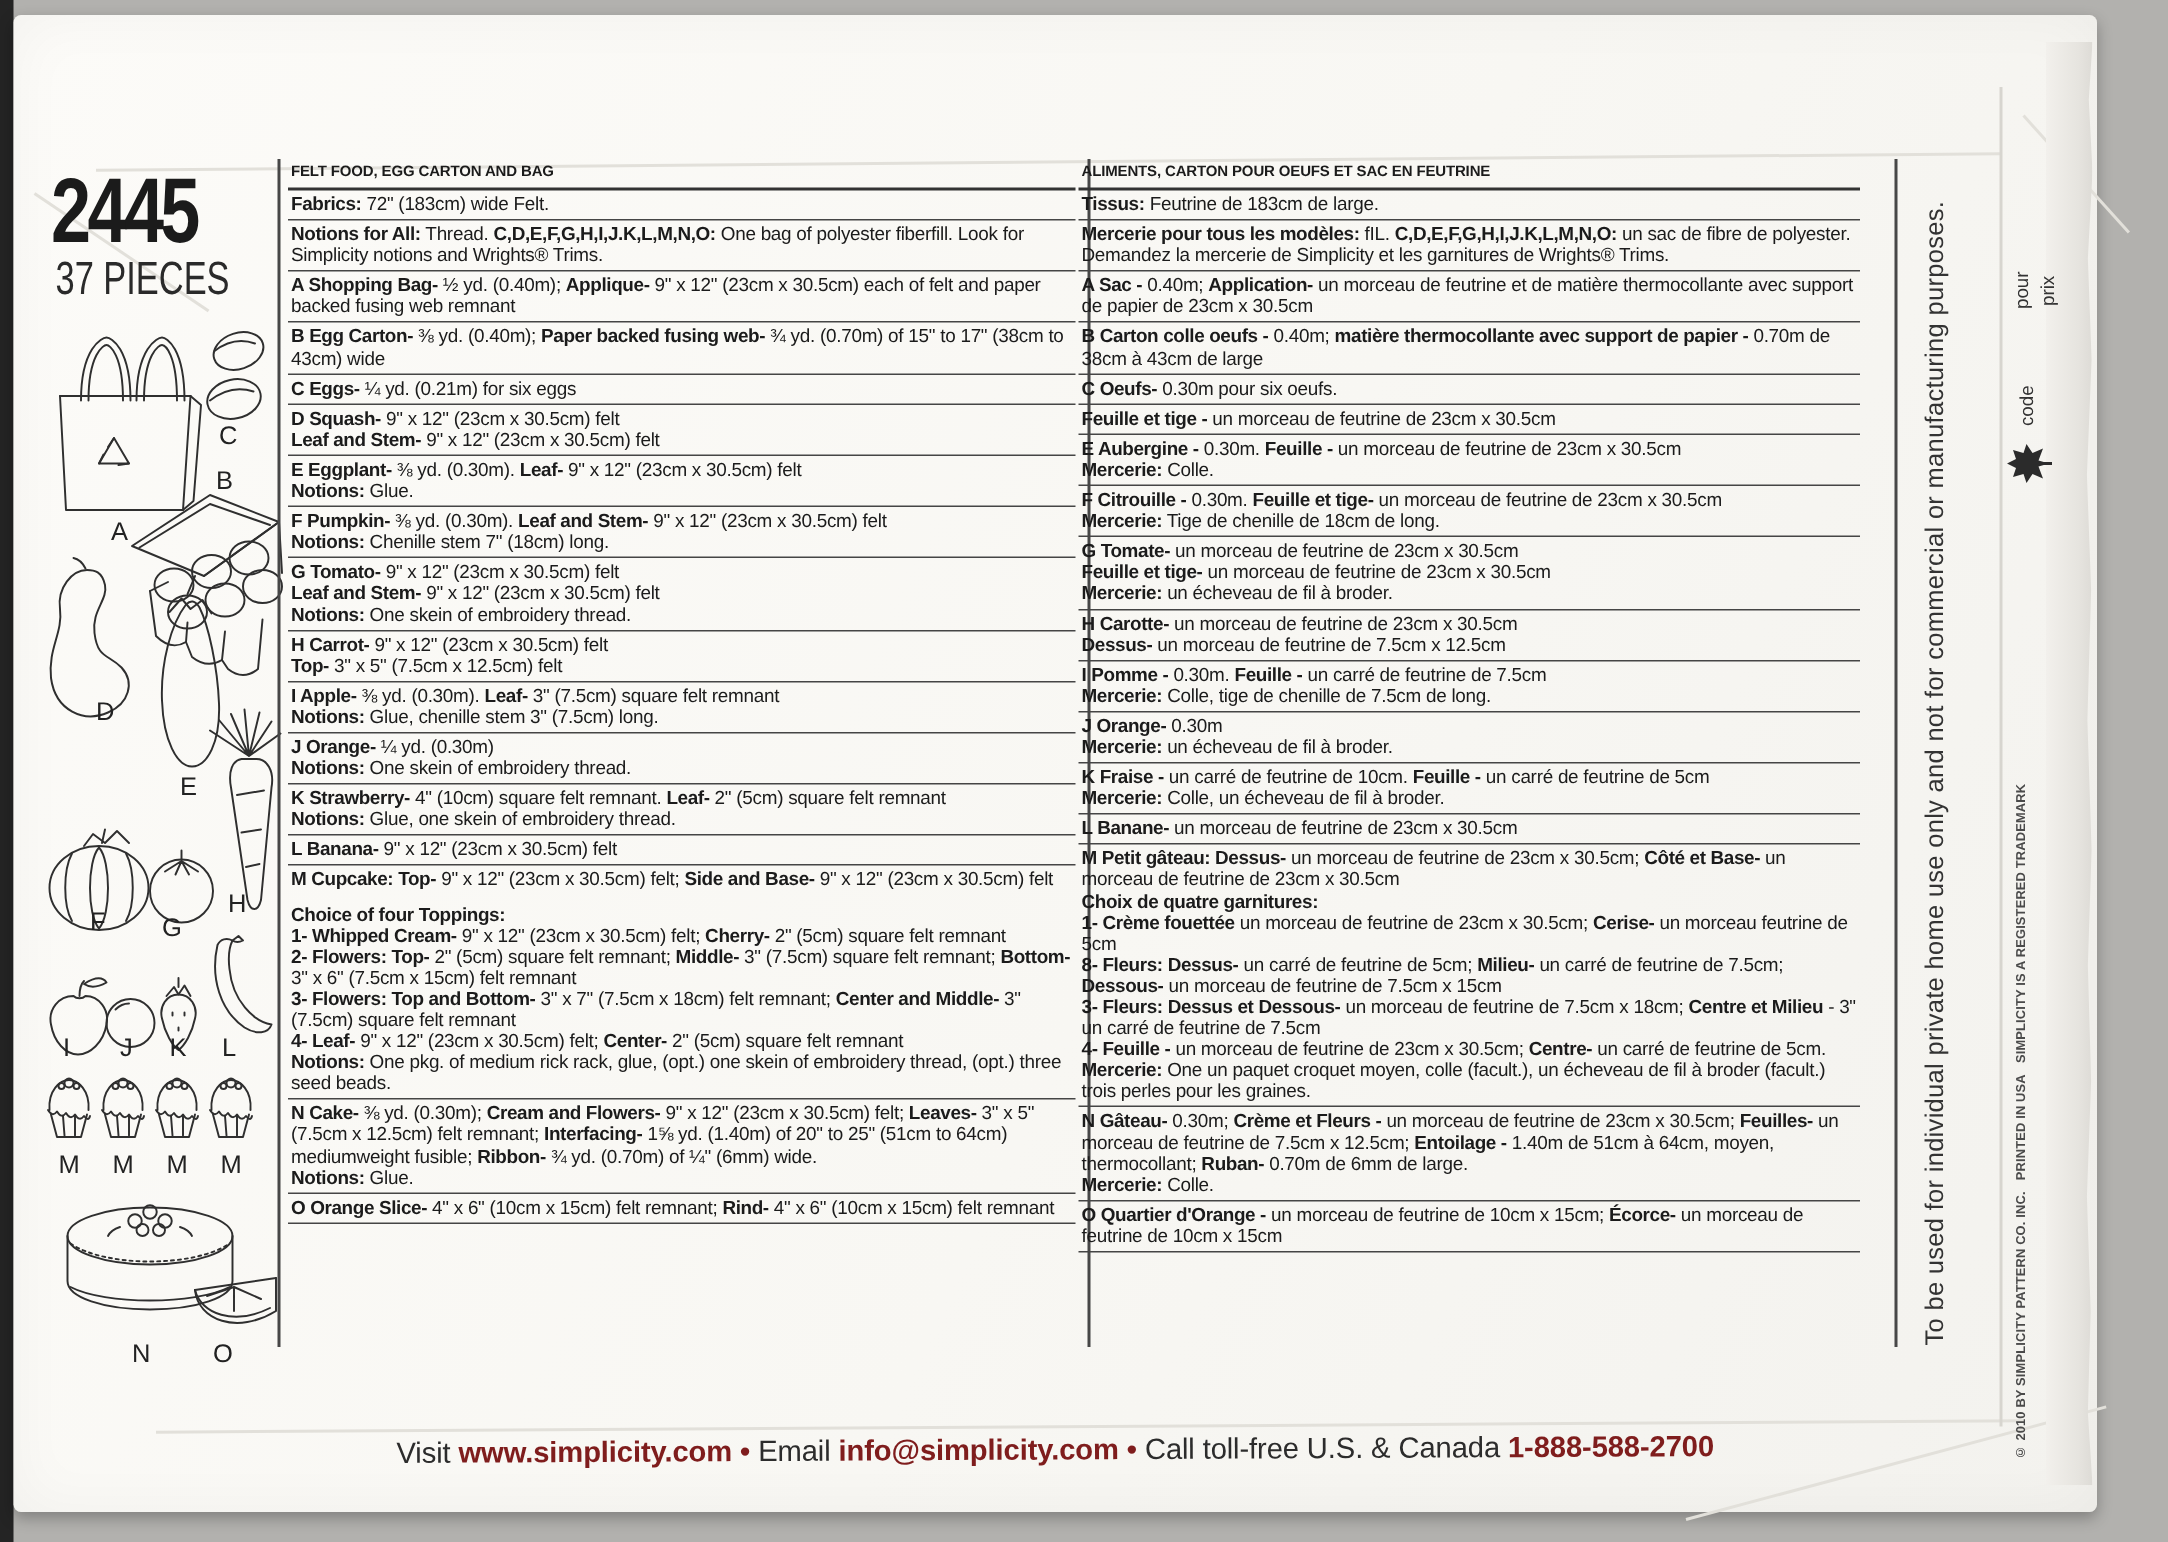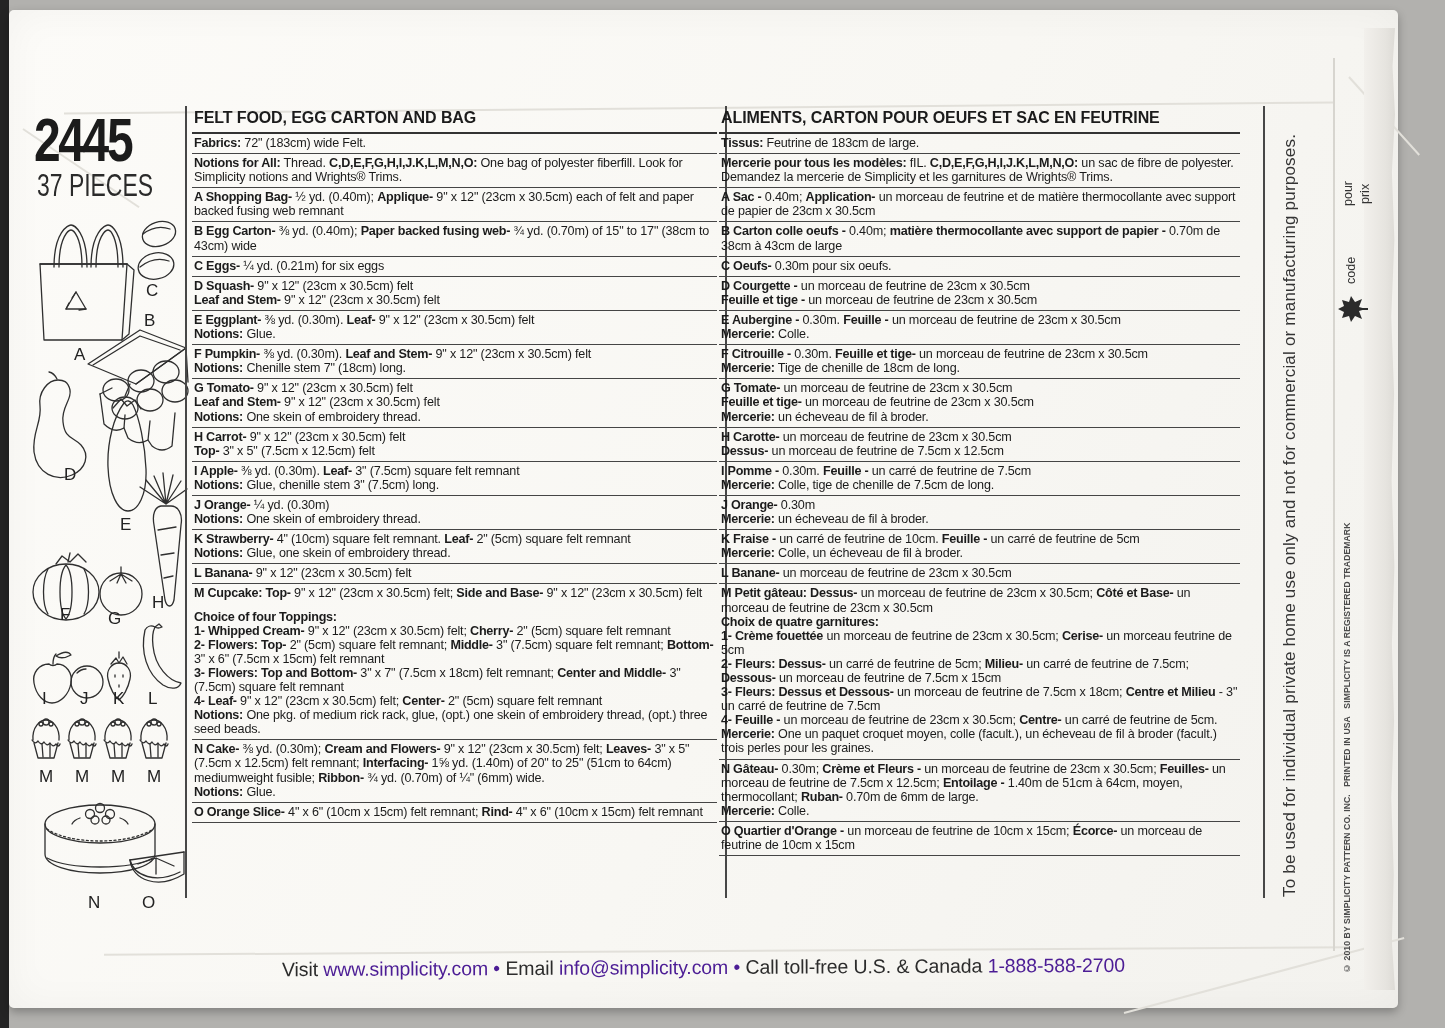--- a/index.html
+++ b/index.html
@@ -51,21 +51,21 @@
   .vrule{position:absolute;top:106px;height:792px;width:1.6px;background:#474747;}
   .vrule-left{left:185px;}
   .vrule-mid{left:725px;}
   .vrule-right{left:1263px;}
 
   
   .col{position:absolute;top:106px;color:#1b1b1b;}
   #col-en{left:192px;width:525px;}
   #col-fr{left:719px;width:521px;}
   .col-title{
-    font-weight:bold;font-size:16px;letter-spacing:-.1px;
+    font-weight:bold;font-size:10px;letter-spacing:-.1px;
     padding:3px 2px 5px;border-bottom:2px solid #333;
   }
   .spec-row{border-bottom:1.6px solid #454545;padding:2px 2px 3px;}
   .para{font-size:12.6px;line-height:1.12;letter-spacing:-.18px;}
   .para b{font-weight:bold;letter-spacing:-.25px;}
   .para.gap{height:9px;}
 
   
   .vtext{
     position:absolute;writing-mode:vertical-rl;transform:rotate(180deg);
@@ -76,21 +76,21 @@
   .code-word{left:1344px;top:238px;height:46px;font-size:12.5px;color:#333;}
   .pour-word{left:1341px;top:162px;height:44px;font-size:12.5px;color:#333;}
   .prix-word{left:1358px;top:164px;height:40px;font-size:12.5px;color:#333;}
   .leaf{position:absolute;left:1338px;top:292px;}
 
   
   .footer{
     position:absolute;left:9px;top:956px;width:1389px;text-align:center;
     font-size:19.5px;color:#2c2c2c;letter-spacing:-.1px;transform:rotate(-.3deg);
   }
-  .footer b{font-weight:normal;color:#4c1d95;}
+  .footer b{font-weight:bold;color:#7f1d1d;}
 </style>
 </head>
 <body>
 
 <div class="edge-left"></div>
 
 <div class="envelope">
   <div class="crease crease-top"></div>
   <div class="crease crease-tl"></div>
   <div class="crease crease-tr"></div>
@@ -326,21 +326,20 @@
     <div class="spec-row">
       <div class="para"><b>A Sac -</b><span> 0.40m; </span><b>Application-</b><span> un morceau de feutrine et de matière thermocollante avec support de papier de 23cm x 30.5cm</span></div>
     </div>
     <div class="spec-row">
       <div class="para"><b>B Carton colle oeufs -</b><span> 0.40m; </span><b>matière thermocollante avec support de papier -</b><span> 0.70m de 38cm à 43cm de large</span></div>
     </div>
     <div class="spec-row">
       <div class="para"><b>C Oeufs-</b><span> 0.30m pour six oeufs.</span></div>
     </div>
     <div class="spec-row">
-      <div class="para"><b>D Courgette -</b><span> un morceau de feutrine de 23cm x 30.5cm</span></div>
       <div class="para"><b>Feuille et tige -</b><span> un morceau de feutrine de 23cm x 30.5cm</span></div>
     </div>
     <div class="spec-row">
       <div class="para"><b>E Aubergine -</b><span> 0.30m. </span><b>Feuille -</b><span> un morceau de feutrine de 23cm x 30.5cm</span></div>
       <div class="para"><b>Mercerie:</b><span> Colle.</span></div>
     </div>
     <div class="spec-row">
       <div class="para"><b>F Citrouille -</b><span> 0.30m. </span><b>Feuille et tige-</b><span> un morceau de feutrine de 23cm x 30.5cm</span></div>
       <div class="para"><b>Mercerie:</b><span> Tige de chenille de 18cm de long.</span></div>
     </div>
@@ -365,21 +364,21 @@
       <div class="para"><b>K Fraise -</b><span> un carré de feutrine de 10cm. </span><b>Feuille -</b><span> un carré de feutrine de 5cm</span></div>
       <div class="para"><b>Mercerie:</b><span> Colle, un écheveau de fil à broder.</span></div>
     </div>
     <div class="spec-row">
       <div class="para"><b>L Banane-</b><span> un morceau de feutrine de 23cm x 30.5cm</span></div>
     </div>
     <div class="spec-row">
       <div class="para"><b>M Petit gâteau: Dessus-</b><span> un morceau de feutrine de 23cm x 30.5cm; </span><b>Côté et Base-</b><span> un morceau de feutrine de 23cm x 30.5cm</span></div>
       <div class="para"><b>Choix de quatre garnitures:</b></div>
       <div class="para"><b>1- Crème fouettée</b><span> un morceau de feutrine de 23cm x 30.5cm; </span><b>Cerise-</b><span> un morceau feutrine de 5cm</span></div>
-      <div class="para"><b>2- Fleurs: Dessus-</b><span> un carré de feutrine de 5cm; </span><b>Milieu-</b><span> un carré de feutrine de 7.5cm; </span><b>Dessous-</b><span> un morceau de feutrine de 7.5cm x 15cm</span></div>
+      <div class="para"><b>8- Fleurs: Dessus-</b><span> un carré de feutrine de 5cm; </span><b>Milieu-</b><span> un carré de feutrine de 7.5cm; </span><b>Dessous-</b><span> un morceau de feutrine de 7.5cm x 15cm</span></div>
       <div class="para"><b>3- Fleurs: Dessus et Dessous-</b><span> un morceau de feutrine de 7.5cm x 18cm; </span><b>Centre et Milieu</b><span> - 3" un carré de feutrine de 7.5cm</span></div>
       <div class="para"><b>4- Feuille -</b><span> un morceau de feutrine de 23cm x 30.5cm; </span><b>Centre-</b><span> un carré de feutrine de 5cm.</span></div>
       <div class="para"><b>Mercerie:</b><span> One un paquet croquet moyen, colle (facult.), un écheveau de fil à broder (facult.) trois perles pour les graines.</span></div>
     </div>
     <div class="spec-row">
       <div class="para"><b>N Gâteau-</b><span> 0.30m; </span><b>Crème et Fleurs -</b><span> un morceau de feutrine de 23cm x 30.5cm; </span><b>Feuilles-</b><span> un morceau de feutrine de 7.5cm x 12.5cm; </span><b>Entoilage -</b><span> 1.40m de 51cm à 64cm, moyen, thermocollant; </span><b>Ruban-</b><span> 0.70m de 6mm de large.</span></div>
       <div class="para"><b>Mercerie:</b><span> Colle.</span></div>
     </div>
     <div class="spec-row">
       <div class="para"><b>O Quartier d'Orange -</b><span> un morceau de feutrine de 10cm x 15cm; </span><b>Écorce-</b><span> un morceau de feutrine de 10cm x 15cm</span></div>

